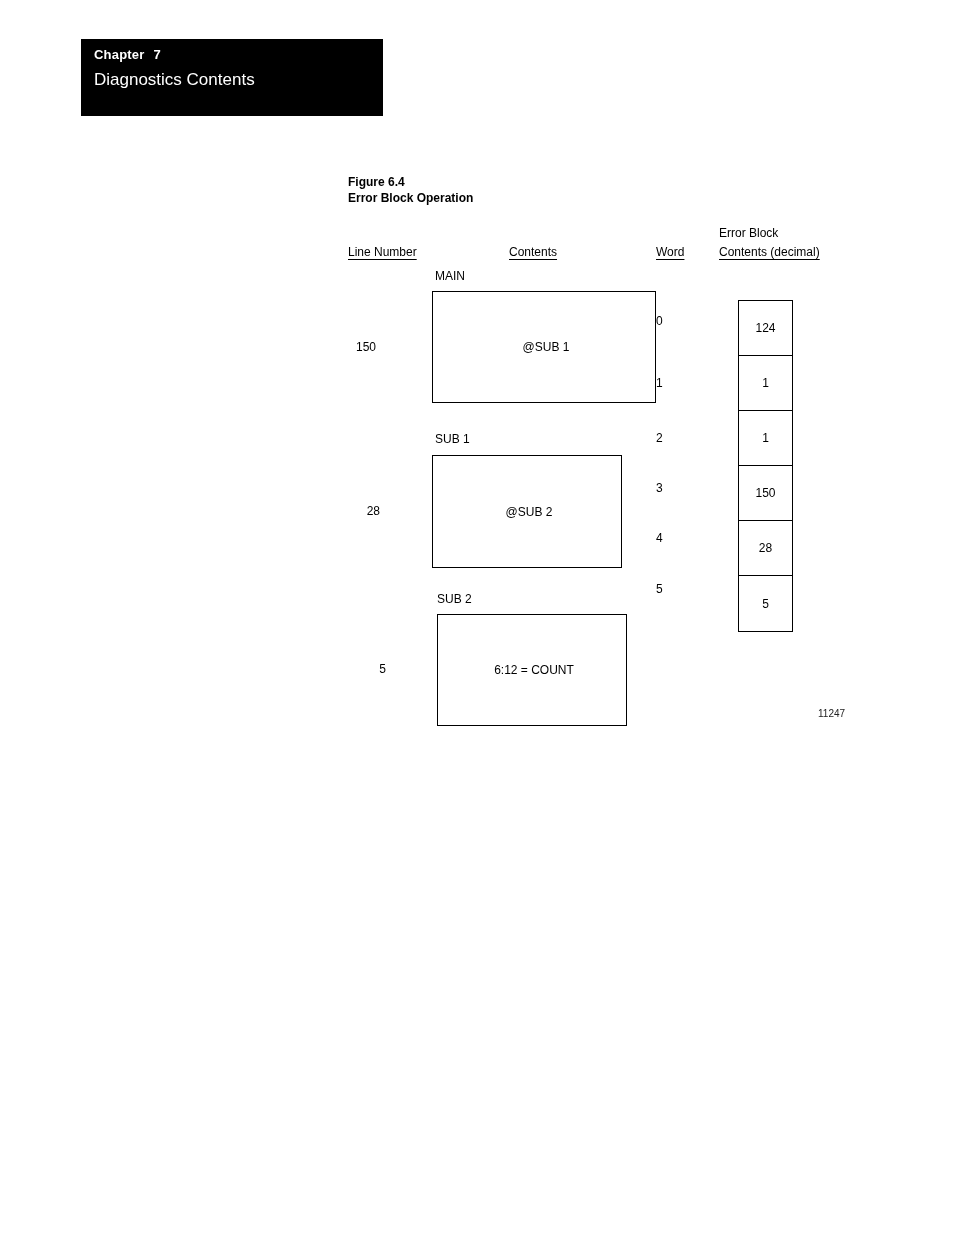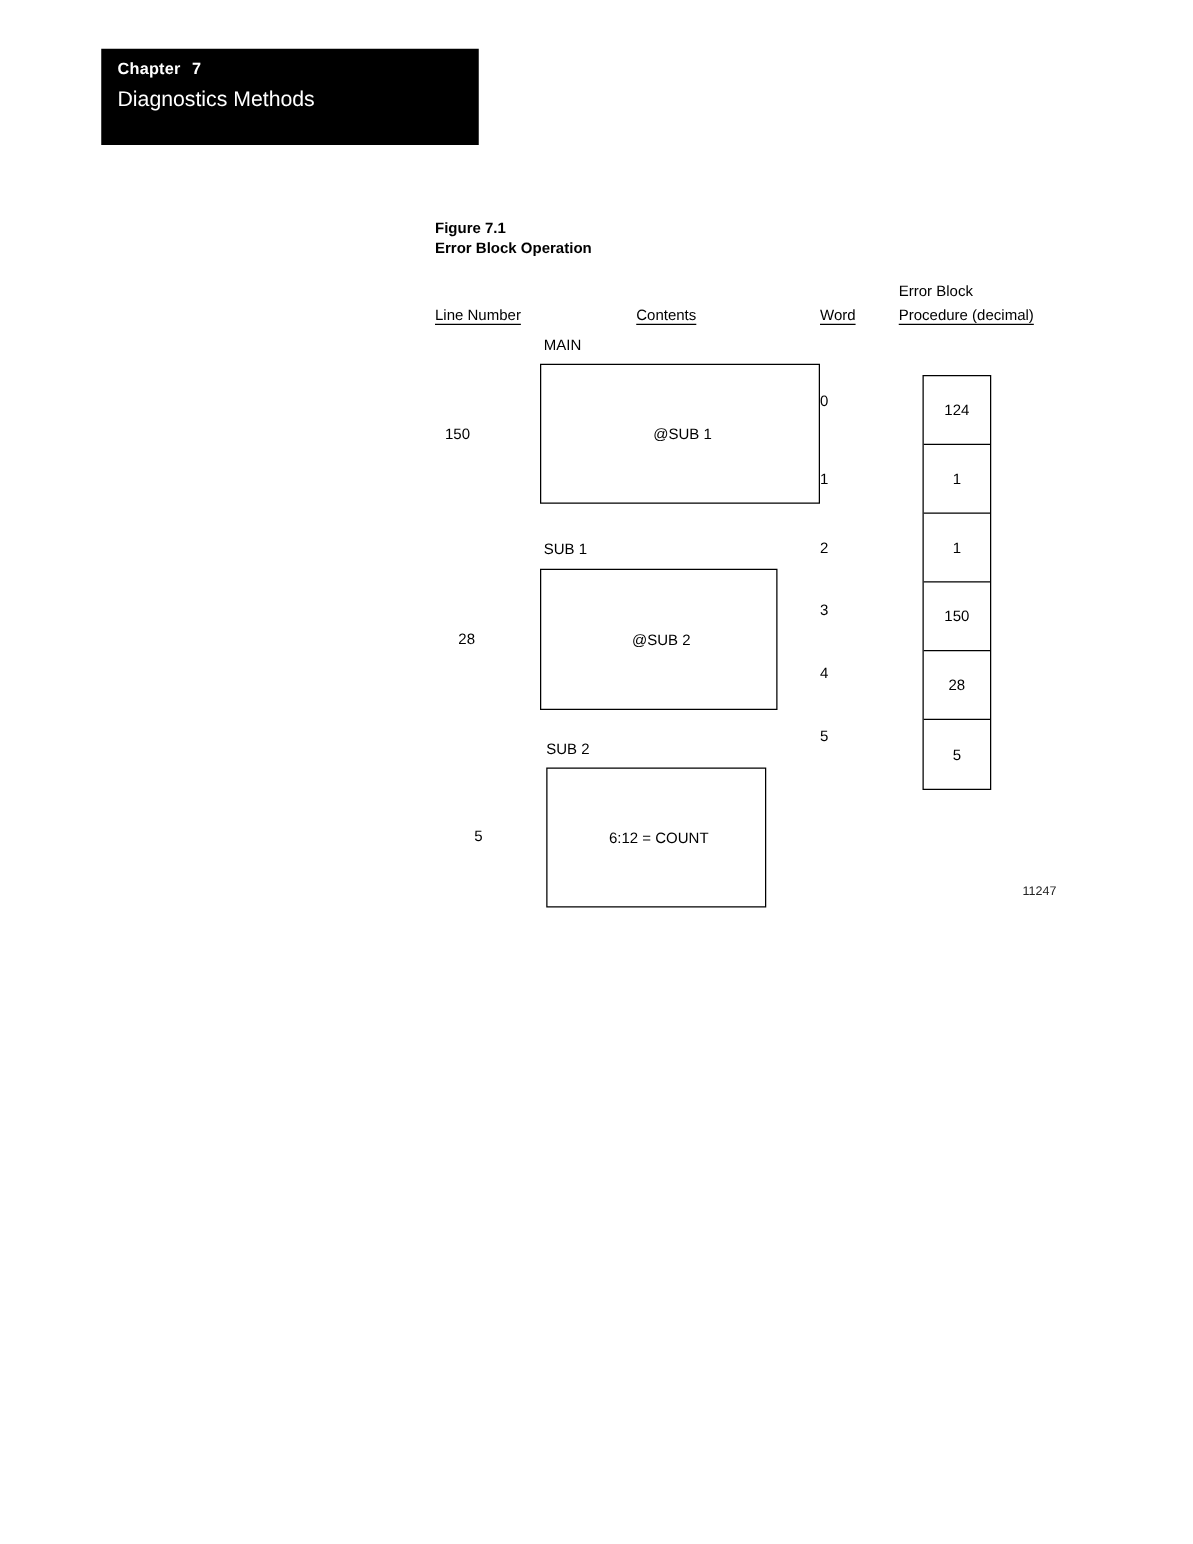--- a/index.html
+++ b/index.html
@@ -113,21 +113,21 @@
   #line-number-0{ left: 336px; top: 340px; }
 
   
   #proc-label-1 { left: 435px; top: 432px; }
   #proc-box-1   { left: 432px; top: 455px; width: 190px; height: 113px; }
   #proc-box-1 .proc-box-text { padding-left: 4px; text-align: center; }
   #line-number-1{ left: 340px; top: 504px; }
 
   
   #proc-label-2 { left: 437px; top: 592px; }
-  #proc-box-2   { left: 437px; top: 614px; width: 176px; height: 112px; }
+  #proc-box-2   { left: 437px; top: 614px; width: 190px; height: 112px; }
   #proc-box-2 .proc-box-text { padding-left: 4px; }
   #line-number-2{ left: 346px; top: 662px; }
 
   
   .word-index {
     position: absolute;
     left: 656px;
     font-size: 12px;
     white-space: nowrap;
   }
@@ -166,33 +166,33 @@
     white-space: nowrap;
   }
 </style>
 </head>
 <body>
 
 <div id="chapter-banner">
   <div class="chapter-line">
     <span>Chapter</span><span class="chapter-num">7</span>
   </div>
-  <div class="chapter-sub">Diagnostics Methods</div>
+  <div class="chapter-sub">Diagnostics Contents</div>
 </div>
 
 <div id="figure-caption">
-  <div>Figure 7.1</div>
+  <div>Figure 6.4</div>
   <div>Error Block Operation</div>
 </div>
 
 <div class="col-header underlined" id="hdr-line-number">Line Number</div>
 <div class="col-header underlined" id="hdr-procedure">Contents</div>
 <div class="col-header underlined" id="hdr-word">Word</div>
 <div class="col-header" id="hdr-errorblock-1">Error Block</div>
-<div class="col-header underlined" id="hdr-errorblock-2">Procedure (decimal)</div>
+<div class="col-header underlined" id="hdr-errorblock-2">Contents (decimal)</div>
 
 <div class="proc-label" id="proc-label-0">MAIN</div>
 <div class="line-number" id="line-number-0">150</div>
 <div class="proc-box" id="proc-box-0">
   <div class="proc-box-text">@SUB 1</div>
 </div>
 
 <div class="proc-label" id="proc-label-1">SUB 1</div>
 <div class="line-number" id="line-number-1">28</div>
 <div class="proc-box" id="proc-box-1">

